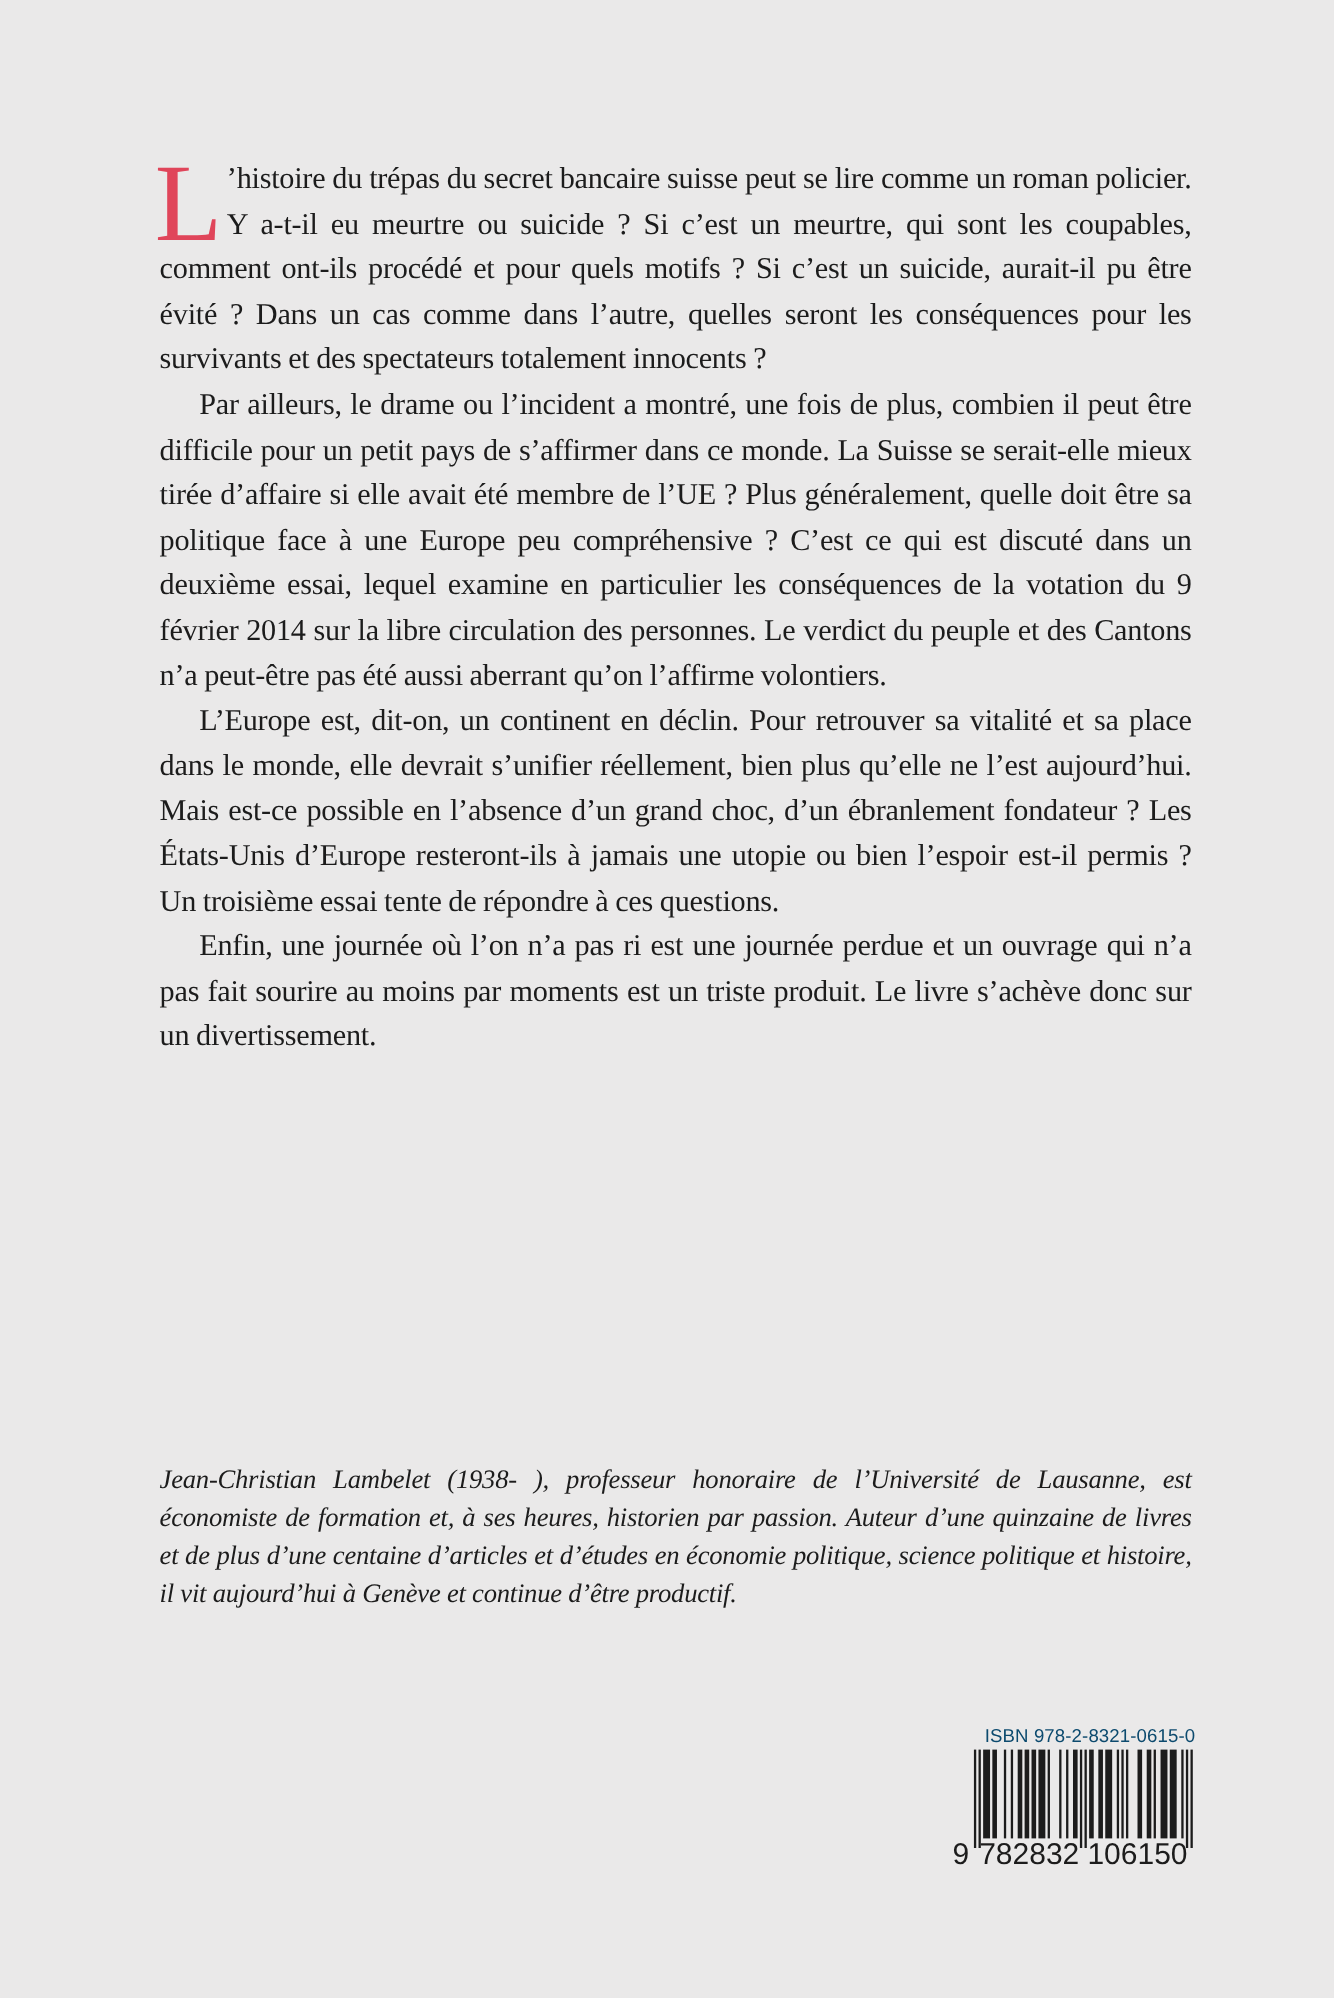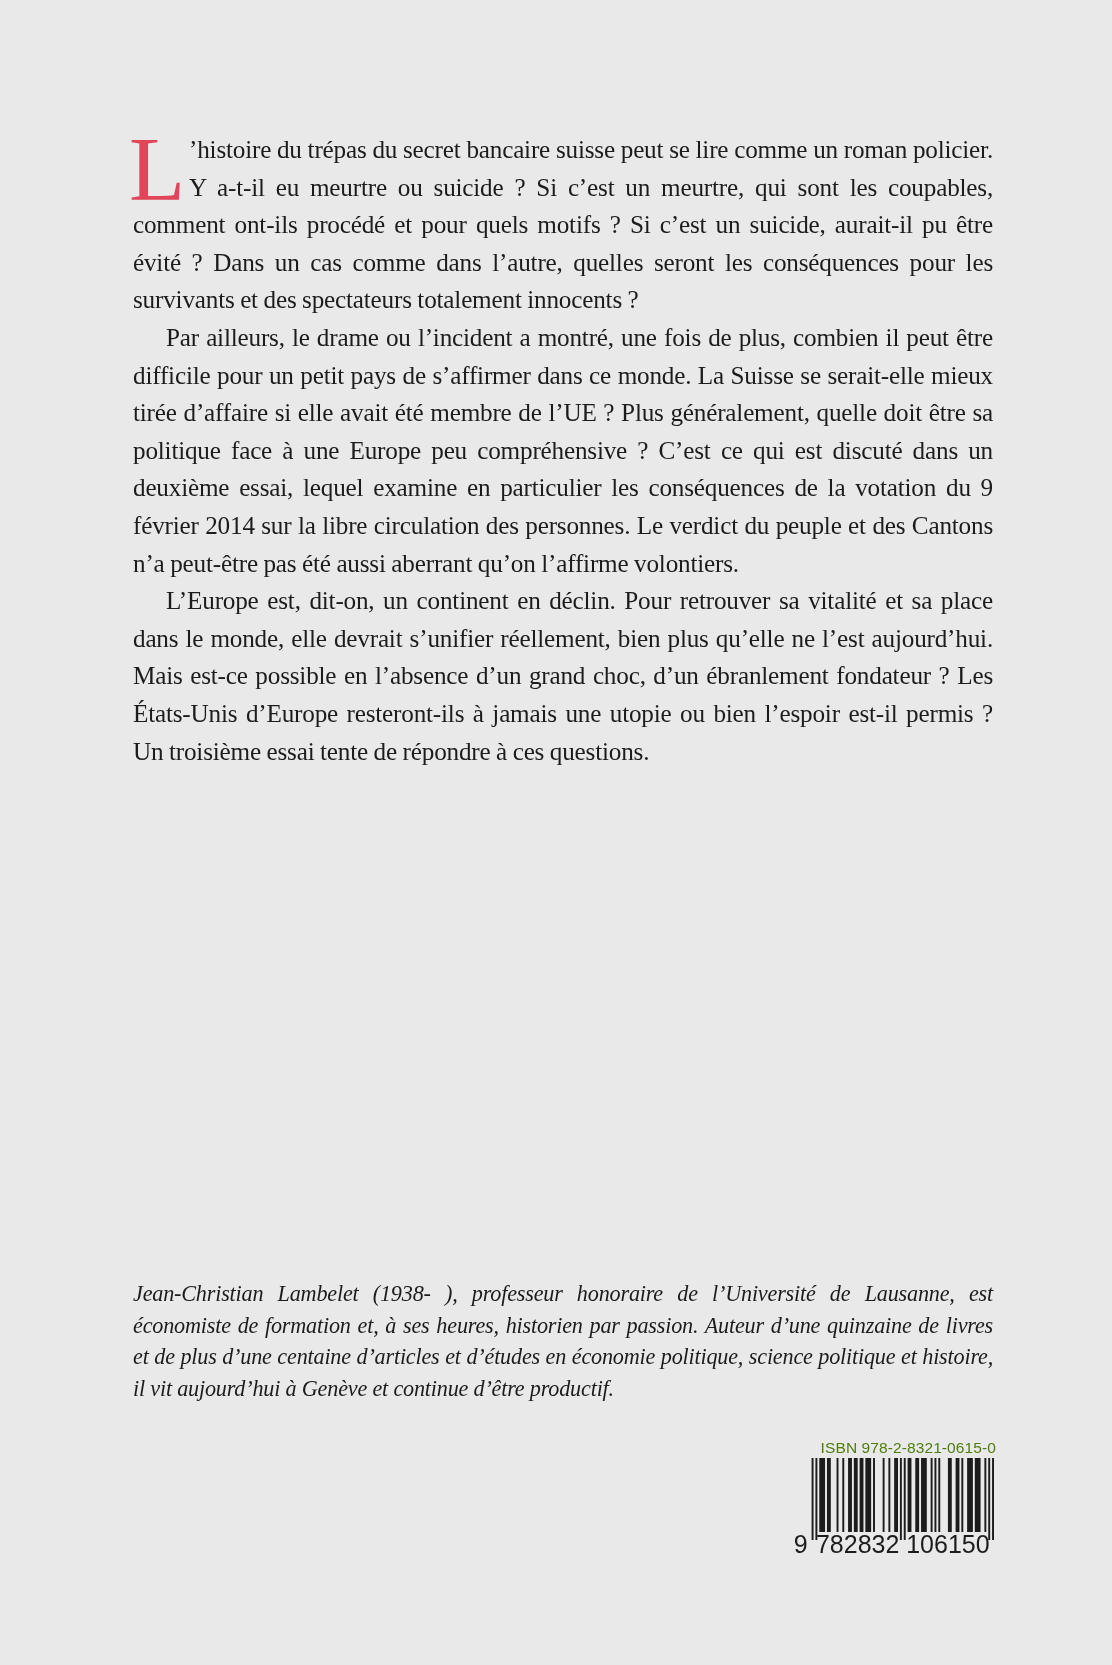--- a/index.html
+++ b/index.html
@@ -51,60 +51,61 @@
       height: 66px;
       margin-top: 4px;
       margin-right: 4px;
       margin-left: -4px;
       color: #e0455a;
       font-family: "Liberation Serif", "DejaVu Serif", serif;
     }
     .bio {
       position: absolute;
       left: 133px;
-      top: 1278px;
+      top: 1217px;
       width: 860px;
     }
     .bio p {
       margin: 0;
       font-style: italic;
       font-size: 22.2px;
       line-height: 31.6px;
       text-align: justify;
       letter-spacing: -0.2px;
     }
     .isbn-block {
       position: absolute;
       left: 800px;
       top: 1440px;
       width: 196px;
     }
     .isbn-label {
       font-family: "Liberation Sans", "DejaVu Sans", sans-serif;
       font-size: 15.5px;
-      color: #4d7c0f;
+      color: #0c4a6e;
       text-align: right;
       letter-spacing: 0.1px;
       line-height: 16px;
       white-space: nowrap;
     }
     .barcode {
       display: block;
       margin-top: 2px;
     }
   </style>
 </head>
 <body>
 
 <div class="cover">
 
   <div class="blurb">
     <p class="para first"><span class="dropcap">L</span><span>’histoire du trépas du secret bancaire suisse peut se lire comme un roman policier. Y a-t-il eu meurtre ou suicide ? Si c’est un meurtre, qui sont les coupables, comment ont-ils procédé et pour quels motifs ? Si c’est un suicide, aurait-il pu être évité ? Dans un cas comme dans l’autre, quelles seront les conséquences pour les survivants et des spectateurs totalement innocents ?</span></p>
     <p class="para">Par ailleurs, le drame ou l’incident a montré, une fois de plus, combien il peut être difficile pour un petit pays de s’affirmer dans ce monde. La Suisse se serait-elle mieux tirée d’affaire si elle avait été membre de l’UE ? Plus généralement, quelle doit être sa politique face à une Europe peu compréhensive ? C’est ce qui est discuté dans un deuxième essai, lequel examine en particulier les conséquences de la votation du 9 février 2014 sur la libre circulation des personnes. Le verdict du peuple et des Cantons n’a peut-être pas été aussi aberrant qu’on l’affirme volontiers.</p>
     <p class="para">L’Europe est, dit-on, un continent en déclin. Pour retrouver sa vitalité et sa place dans le monde, elle devrait s’unifier réellement, bien plus qu’elle ne l’est aujourd’hui. Mais est-ce possible en l’absence d’un grand choc, d’un ébranlement fondateur ? Les États-Unis d’Europe resteront-ils à jamais une utopie ou bien l’espoir est-il permis ? Un troisième essai tente de répondre à ces questions.</p>
+    <p class="para">Enfin, une journée où l’on n’a pas ri est une journée perdue et un ouvrage qui n’a pas fait sourire au moins par moments est un triste produit. Le livre s’achève donc sur un divertissement.</p>
   </div>
 
   <div class="bio">
     <p>Jean-Christian Lambelet (1938- ), professeur honoraire de l’Université de Lausanne, est économiste de formation et, à ses heures, historien par passion. Auteur d’une quinzaine de livres et de plus d’une centaine d’articles et d’études en économie politique, science politique et histoire, il vit aujourd’hui à Genève et continue d’être productif.</p>
   </div>
 
   <div class="isbn-block">
     <div class="isbn-label">ISBN  978-2-8321-0615-0</div>
     <svg class="barcode" id="barcode" width="196" height="96" viewBox="0 0 196 96" overflow="visible">
         <rect x="11.60" y="0" width="1.92" height="82" fill="#1c1c1c"></rect>

